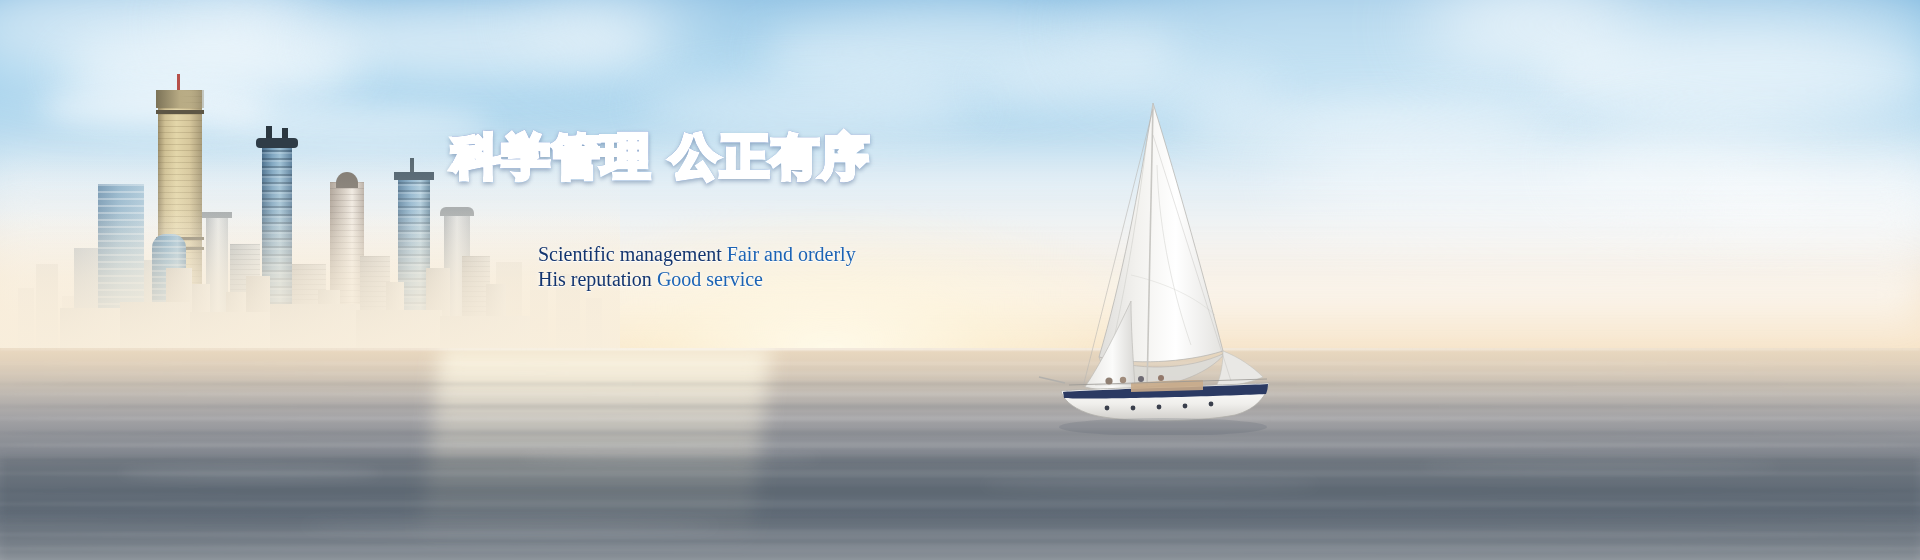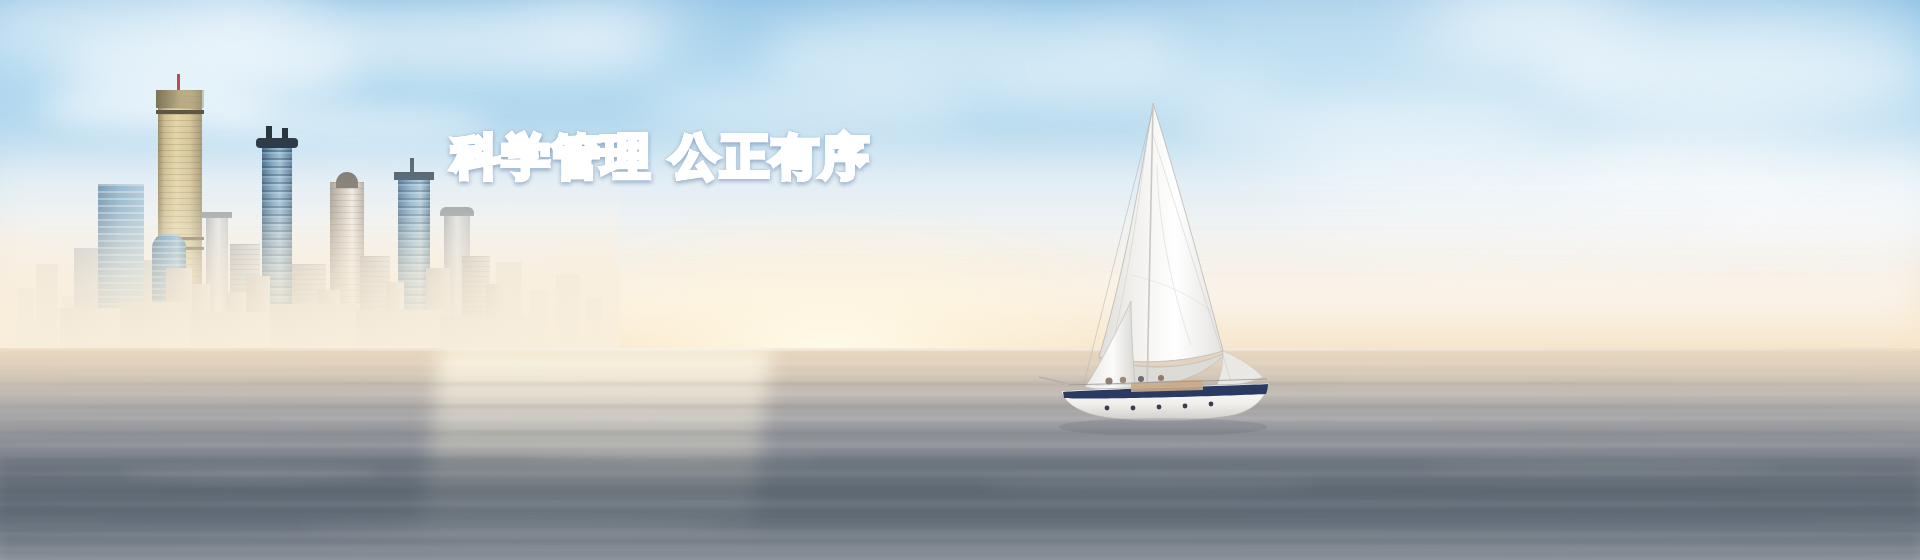--- a/index.html
+++ b/index.html
@@ -360,14 +360,24 @@
       <line x1="30" y1="288" x2="4" y2="282" stroke="#b2b0ac" stroke-width="1.4"></line>
 
       <ellipse cx="128" cy="332" rx="104" ry="9" fill="#5b6472" opacity=".22"></ellipse>
     </svg>
   </div>
 
   <div class="headline">
     <div class="hl-line">科学管理 公正有序</div>
   </div>
 
+  <div class="subtitle">
+    <div class="sub-line">
+      <span class="dk">Scientific management</span>
+      <span>Fair and orderly</span>
+    </div>
+    <div class="sub-line">
+      <span class="dk">His reputation</span>
+      <span>Good service</span>
+    </div>
+  </div>
 
 </div>
 
 </body></html>

